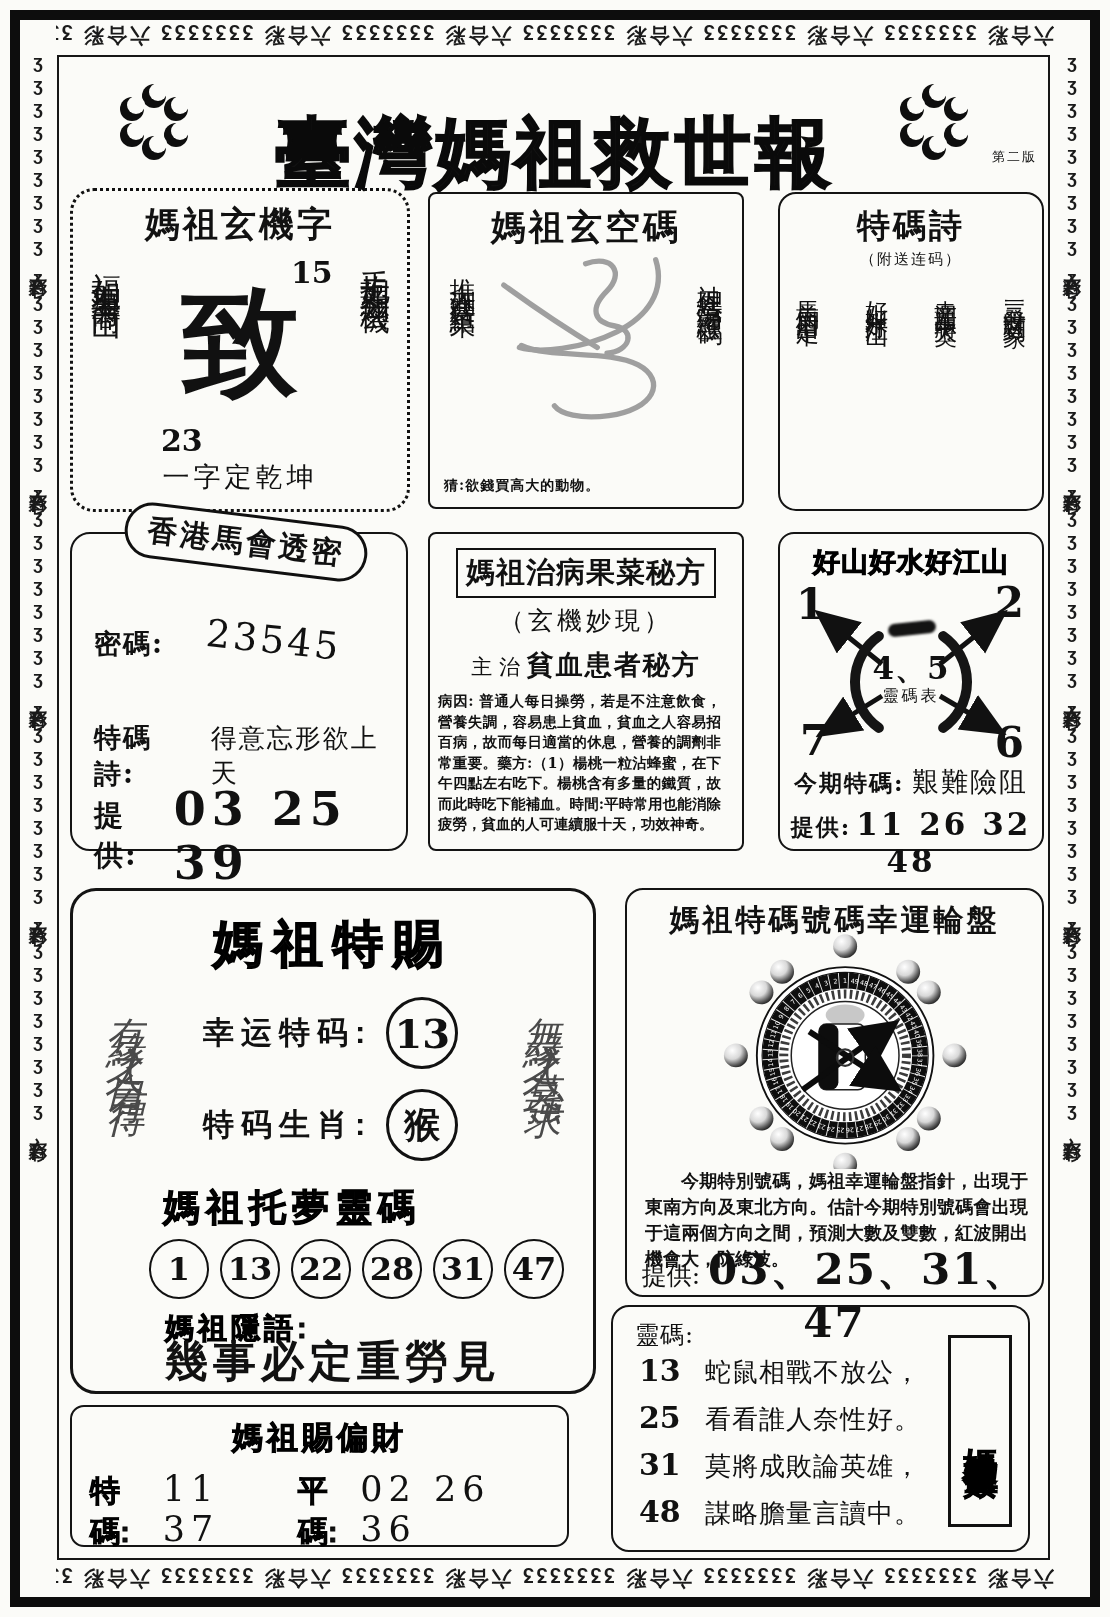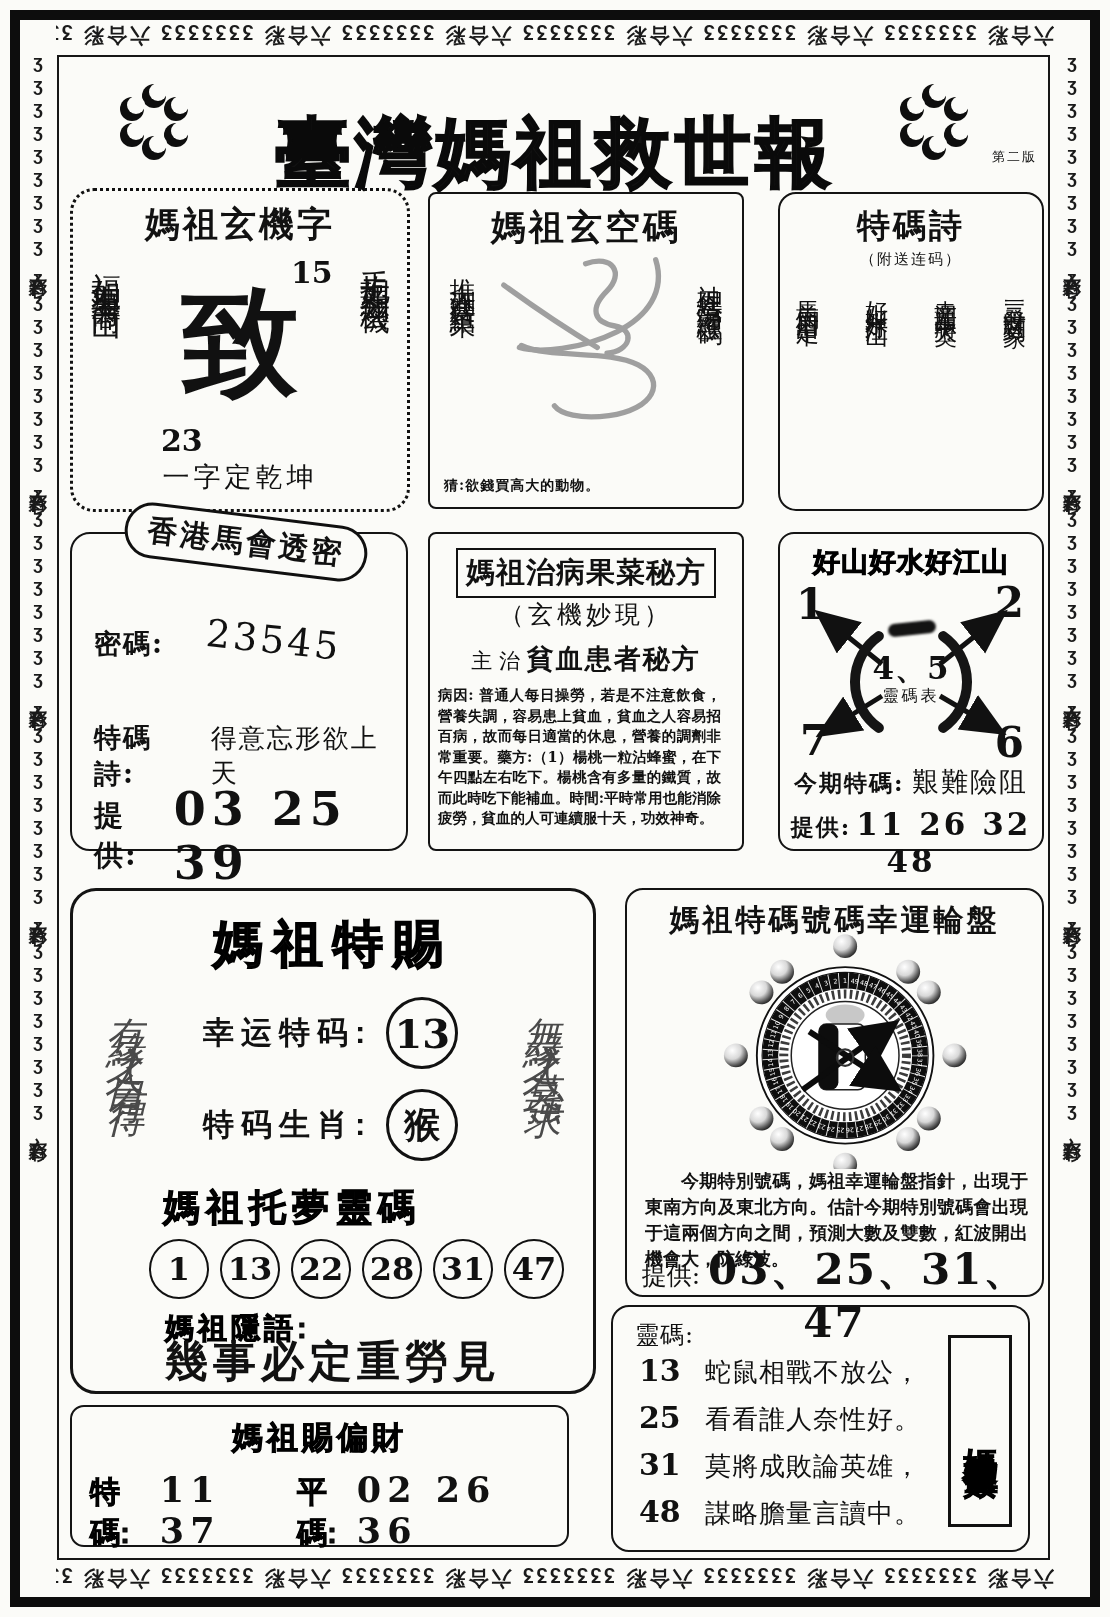--- a/index.html
+++ b/index.html
@@ -52,21 +52,21 @@
   #box-toumi{left:70px;top:532px;width:334px;height:315px;border-radius:20px;}
   .stamp{position:absolute;top:-20px;left:52px;width:238px;height:50px;border:3.5px solid #101010;border-radius:28px;
     background:#fbfbf8;transform:rotate(7deg);display:flex;align-items:center;justify-content:center;
     font-size:30px;font-weight:800;letter-spacing:3px;}
   .toumi-row{position:absolute;left:22px;display:flex;align-items:baseline;}
   .lbl-bold{font-weight:800;letter-spacing:2px;}
   .slanted{transform:rotate(6deg);display:inline-block;}
   
   #box-mifang{left:428px;top:532px;width:312px;height:315px;border-radius:8px;}
   .mifang-title{margin:14px auto 0;width:max-content;max-width:280px;border:2px solid #111;padding:3px 8px;font-size:29px;font-weight:600;letter-spacing:1px;}
-  .mifang-sub{text-align:center;font-size:25px;letter-spacing:4px;}
+  .mifang-sub{text-align:center;font-size:25px;letter-spacing:4px;margin-top:6px;}
   .mifang-zhuzhi{text-align:center;margin-top:10px;font-size:21px;}
   .mifang-zhuzhi b{font-size:27px;letter-spacing:2px;}
   .mifang-body{margin:8px 21px 0 8px;font-size:14.5px;line-height:1.42;text-align:justify;font-weight:600;}
   
   #box-zuhe{left:778px;top:532px;width:262px;height:315px;border-radius:16px;}
   #box-zuhe .bx-title{font-size:27px;font-weight:900;letter-spacing:1px;-webkit-text-stroke:1px #000;}
   .zuhe-diagram{position:absolute;top:58px;left:10px;width:242px;height:162px;}
   .zuhe-corner{position:absolute;font-size:42px;font-weight:600;line-height:1;}
   .zuhe-smudge{position:absolute;left:98px;top:30px;width:48px;height:13px;background:#131313;border-radius:7px;filter:blur(1px);transform:rotate(-6deg);}
   .zuhe-center{position:absolute;left:0;right:0;top:56px;text-align:center;font-size:31px;font-weight:600;letter-spacing:1px;}
@@ -95,21 +95,21 @@
   .wheel-wrap{position:absolute;top:42px;left:42px;}
   .lunpan-body{position:absolute;top:278px;left:18px;right:14px;font-size:18px;line-height:1.45;text-align:justify;font-weight:600;text-indent:2em;}
   .lunpan-tigong{position:absolute;top:352px;left:0;right:0;text-align:center;background:transparent;}
   .lunpan-tigong .lbl{font-size:25px;}
   .lunpan-tigong .val{font-size:42px;font-weight:700;letter-spacing:2px;}
   
   #box-piancai{left:70px;top:1405px;width:495px;height:138px;border-radius:14px;}
   #box-piancai .bx-title{font-size:31px;font-weight:900;letter-spacing:4px;-webkit-text-stroke:1px #000;}
   .piancai-row{position:absolute;top:62px;left:18px;right:10px;display:flex;align-items:baseline;}
   .piancai-row .lbl{font-size:30px;font-weight:900;-webkit-text-stroke:.8px #000;}
-  .piancai-row .val{font-size:35px;font-weight:700;letter-spacing:6px;margin:0 26px 0 14px;}
+  .piancai-row .val{font-size:35px;font-weight:400;letter-spacing:6px;margin:0 26px 0 14px;}
   
   #box-lingma{left:611px;top:1305px;width:415px;height:243px;border-radius:18px;}
   .lingma-lbl{position:absolute;top:12px;left:22px;font-size:24px;letter-spacing:1px;}
   .lingma-rows{position:absolute;top:46px;left:26px;}
   .lingma-row{display:flex;align-items:baseline;height:47px;}
   .lingma-num{width:66px;font-size:30px;font-weight:700;}
   .lingma-verse{font-size:26px;letter-spacing:1px;}
   .seal{position:absolute;right:16px;top:28px;width:58px;height:186px;border:3px solid #111;
     writing-mode:vertical-rl;text-orientation:upright;font-size:35px;font-weight:900;letter-spacing:5px;
     display:flex;align-items:center;justify-content:center;-webkit-text-stroke:1px #000;}

